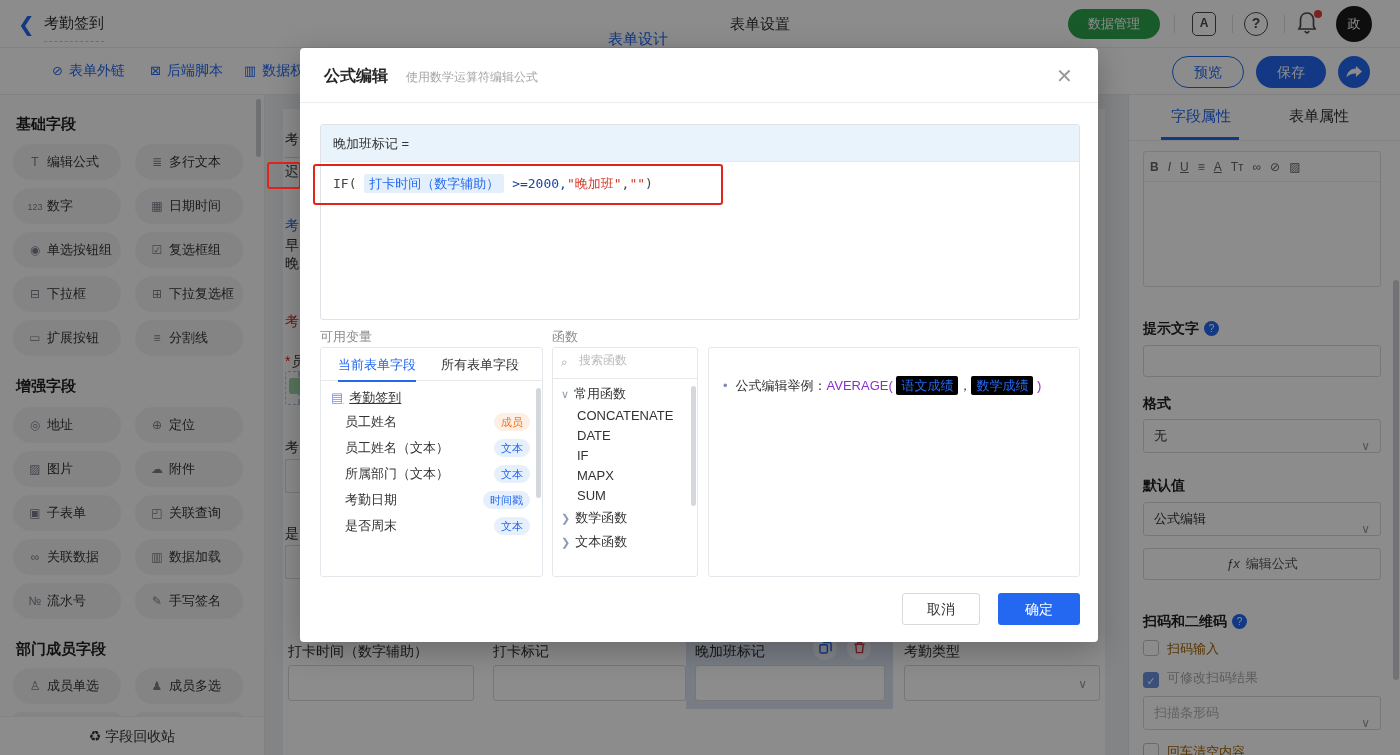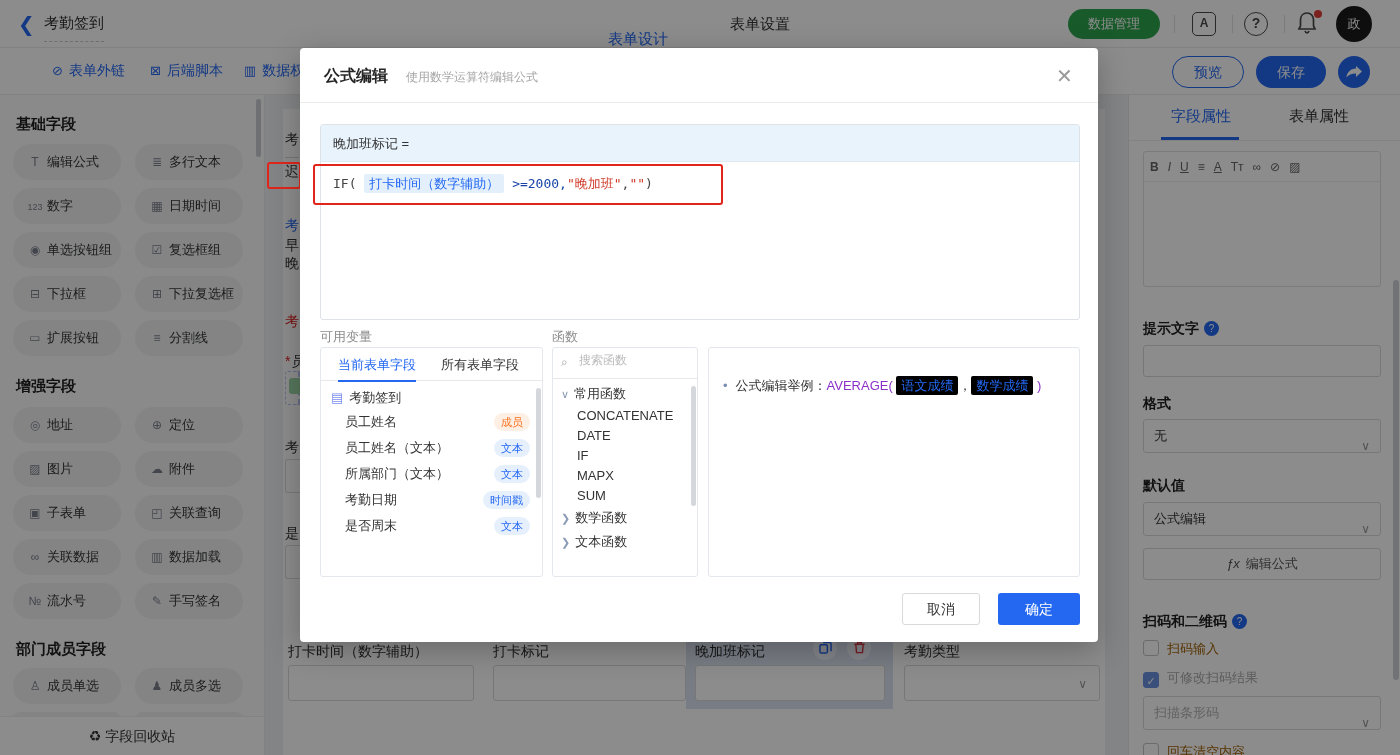--- a/index.html
+++ b/index.html
@@ -92,21 +92,21 @@
   .tk-chip { background:#e3f0fb; color:#2468f2; border-radius:2px; padding:2px 5px; font-family:"Liberation Sans",sans-serif; font-size:13px; }
   .tk-op { color:#1846a8; }
   .tk-str { color:#d03a29; }
   .anno-formula { position:absolute; left:13px; top:116px; width:410px; height:41px; border:2px solid #e1251b; border-radius:3px; pointer-events:none; }
   .m-col-label { position:absolute; top:280px; font-size:13px; color:#8c8c8c; }
   .vars { position:absolute; left:20px; top:299px; width:223px; height:230px; border:1px solid #e4e7eb; border-radius:3px; overflow:hidden; }
   .v-tabs { height:33px; border-bottom:1px solid #e8e8e8; font-size:13px; position:relative; }
   .v-tab { position:absolute; top:8px; cursor:pointer; }
   .v-tab.active { color:#2468f2; border-bottom:2px solid #2468f2; padding-bottom:6px; }
   .v-list { position:relative; font-size:13px; color:#333; }
-  .v-form { padding:8px 0 2px 10px; }
+  .v-form { padding:8px 0 2px 10px;text-decoration:underline; }
   .v-form .g { color:#7a8bf0; margin-right:6px; }
   .v-row { position:relative; height:26px; line-height:26px; padding-left:24px; cursor:pointer; }
   .badge { position:absolute; right:12px; top:4px; height:18px; border-radius:9px; font-size:11px; line-height:18px; padding:0 7px; }
   .b-orange { color:#f7701d; background:#fdefe4; }
   .b-blue { color:#2468f2; background:#e6f0fd; }
   .b-magenta { color:#e6399b; background:#fbe6f3; }
   .v-scroll { position:absolute; right:1px; top:40px; width:5px; height:110px; border-radius:3px; background:#d4d7dc; }
   .funcs { position:absolute; left:252px; top:299px; width:146px; height:230px; border:1px solid #e4e7eb; border-radius:3px; overflow:hidden; }
   .f-search { height:31px; border-bottom:1px solid #e8e8e8; position:relative; }
   .f-search input { position:absolute; left:26px; top:5px; width:110px; border:none; outline:none; font-size:12px; color:#333; }

